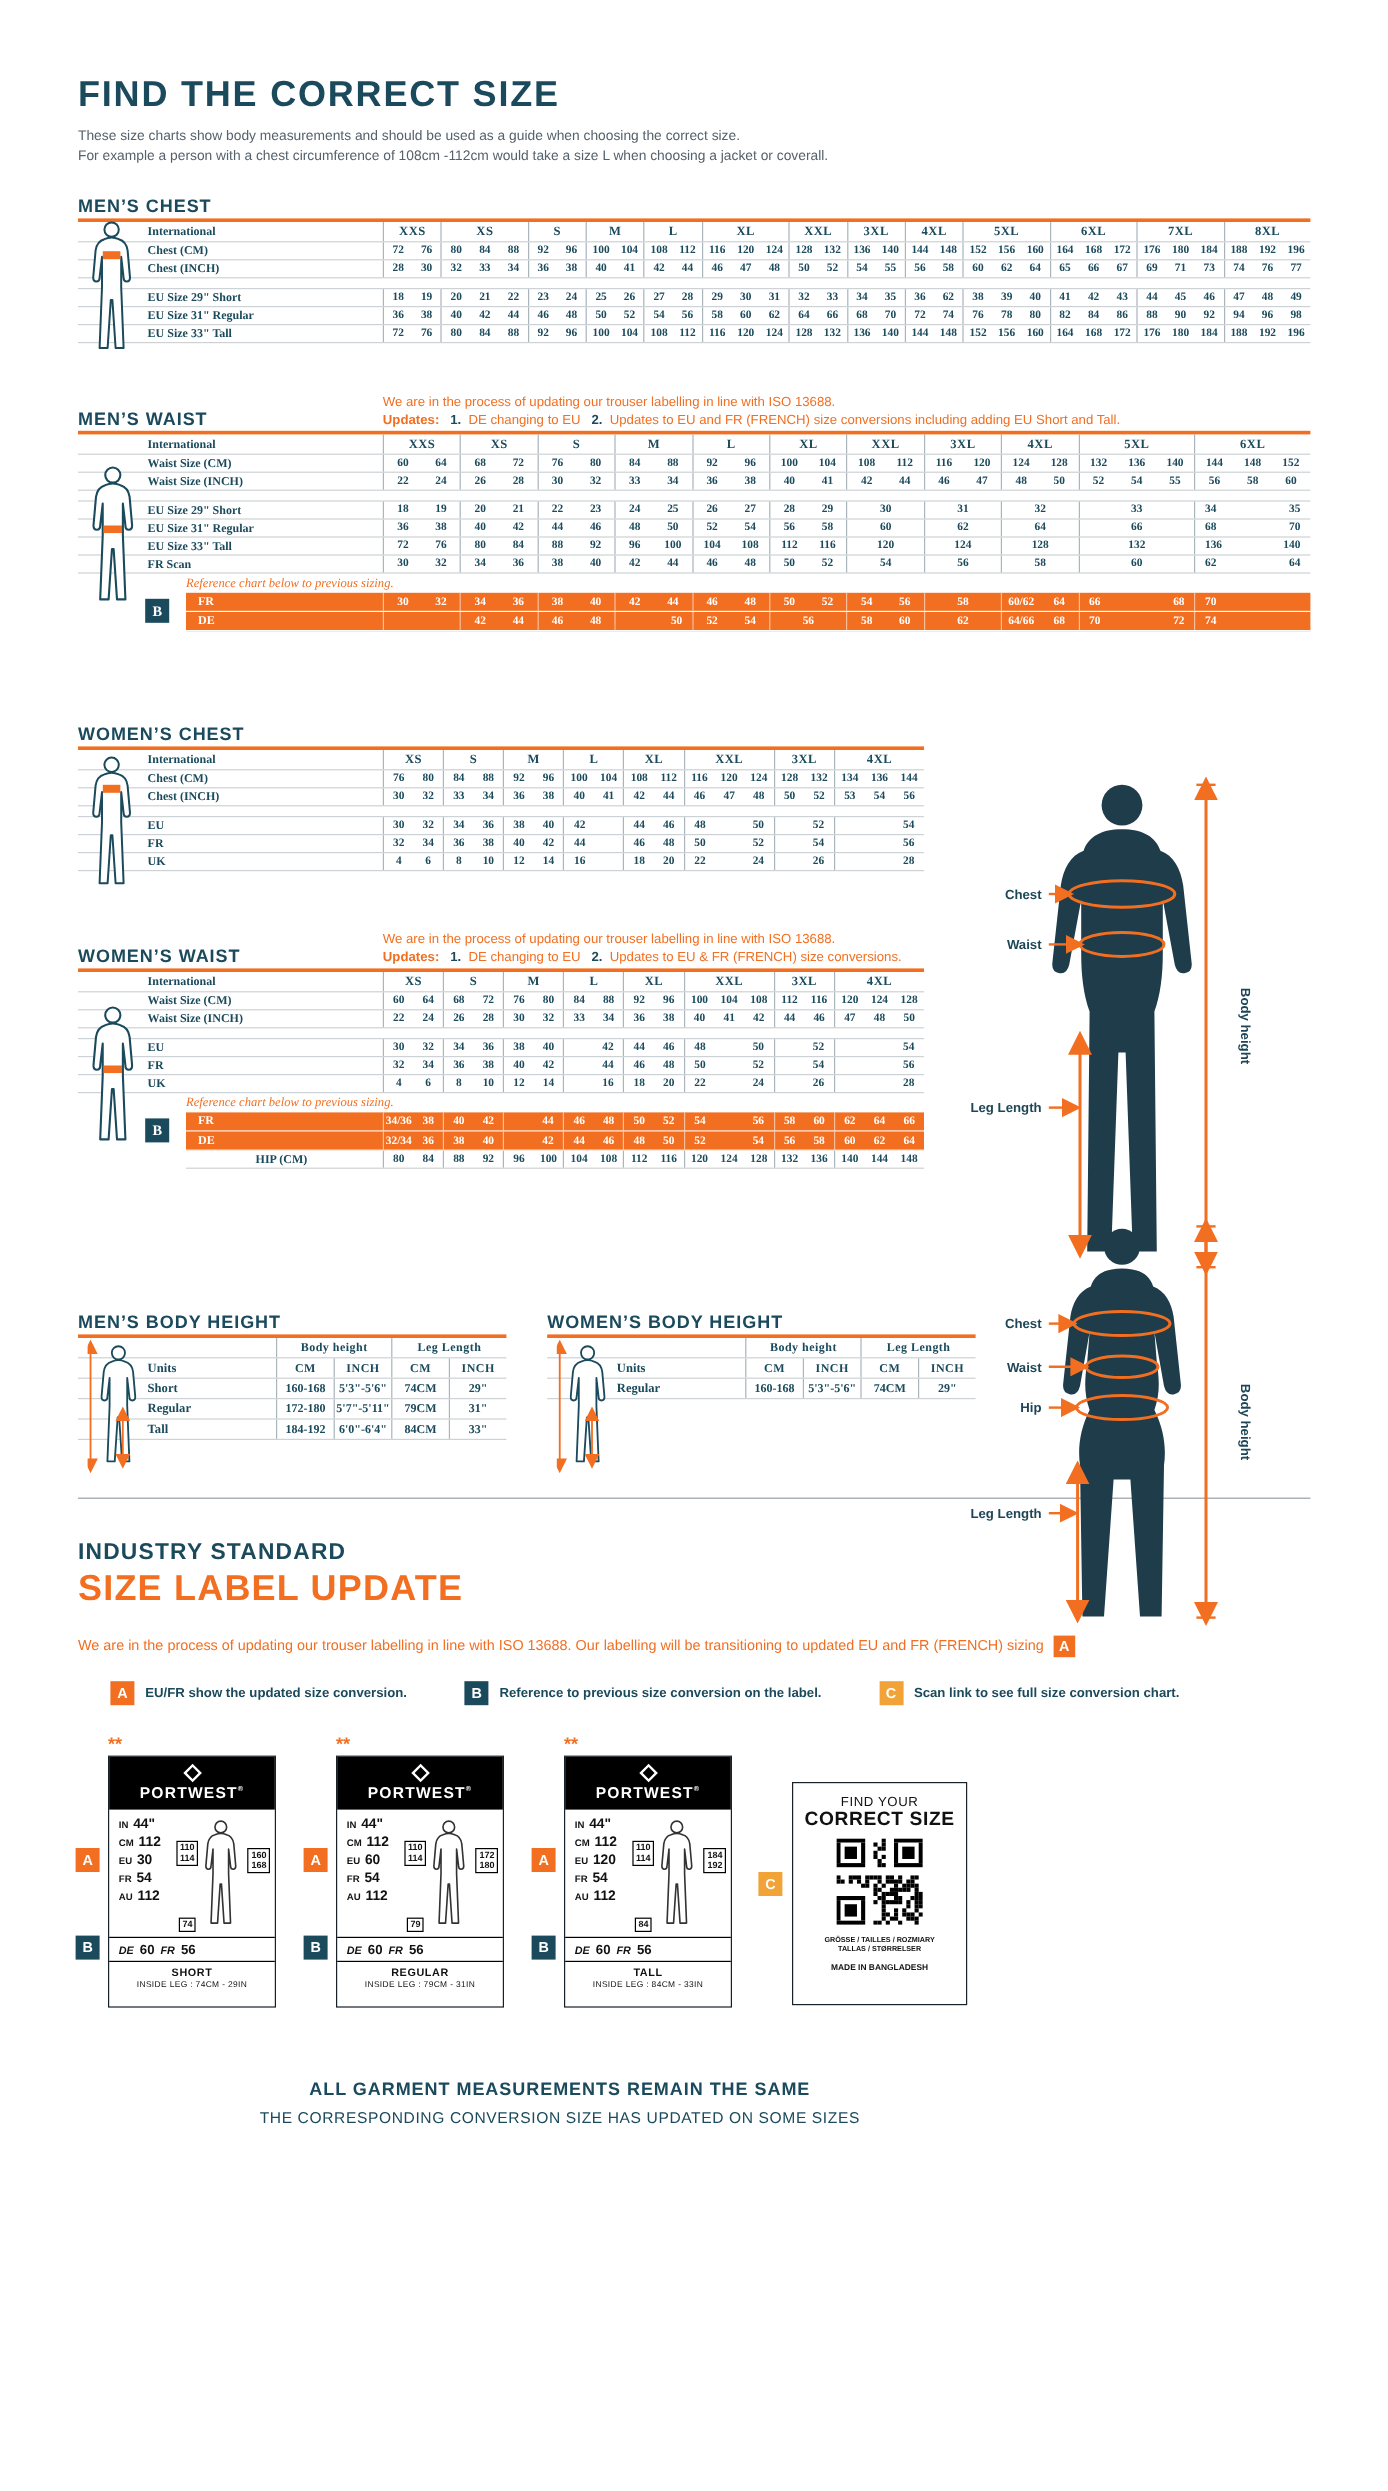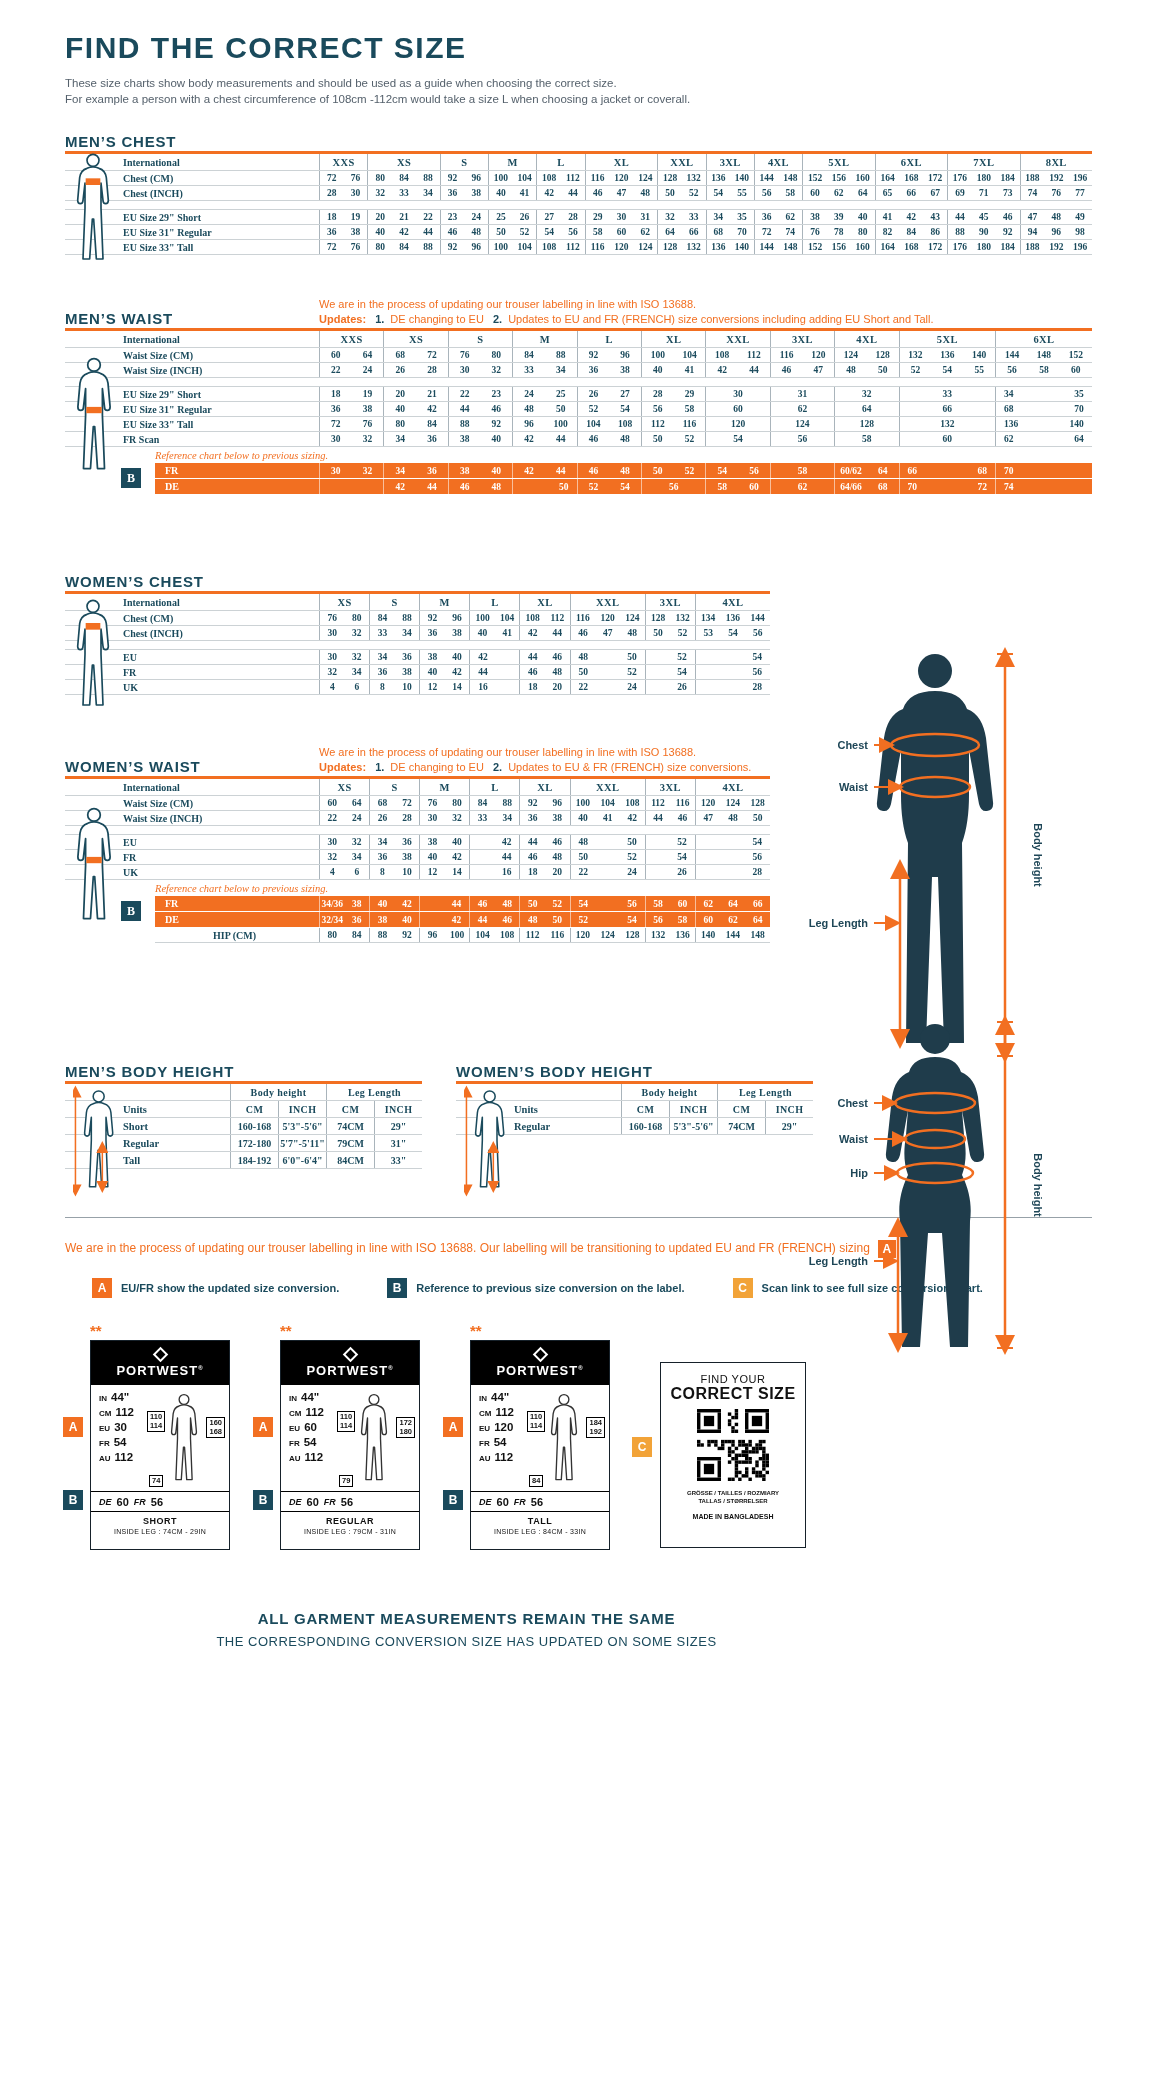--- a/index.html
+++ b/index.html
@@ -8,21 +8,21 @@
     --orange:#F26F21;
     --amber:#F2A338;
     --txt:#55616C;
     --line:#CCD2D5;
     --vline:#A9B4BB;
   }
   *{margin:0;padding:0;box-sizing:border-box;}
   body{background:#fff;}
   .page{width:1157px;height:2076px;position:relative;background:#fff;
         font-family:"Liberation Sans",sans-serif;overflow:hidden;}
-  .content{padding:31px 65px 0;}
+  .content{padding:62px 65px 0;}
   h1{font-size:30px;letter-spacing:1.5px;color:var(--teal);font-weight:bold;}
   .intro{margin-top:10px;font-size:11.5px;line-height:16px;color:var(--txt);}
   h2{font-size:15px;letter-spacing:.8px;color:var(--teal);font-weight:bold;}
   .tsec{margin-top:26px;}
   .sec-head{display:flex;align-items:flex-end;}
   .sec-head h2{width:254px;flex:0 0 254px;}
   .upd-note{font-size:11px;line-height:15px;color:var(--orange);}
   .upd-note .n{color:var(--teal);font-weight:bold;}
   .upd-note .ul{font-weight:bold;}
   .upd2 span{margin-right:6px;}
@@ -1577,20 +1577,22 @@
                 <span>29"</span>
               </div>
             </div>
           </div>
       </section>
     </div>
 
 
     <div class="divider"></div>
 
+    <div class="kicker">INDUSTRY STANDARD</div>
+    <div class="bigtitle">SIZE LABEL UPDATE</div>
 
     <div class="orange-para">
       <span>We are in the process of updating our trouser labelling in line with ISO 13688. Our labelling will be transitioning to updated EU and FR (FRENCH) sizing</span><span class="badge badge-a badge-inline">A</span>
     </div>
 
     <div class="legend">
       <div class="legend-item">
         <span class="badge badge-a">A</span>
         <span>EU/FR show the updated size conversion.</span>
       </div>

